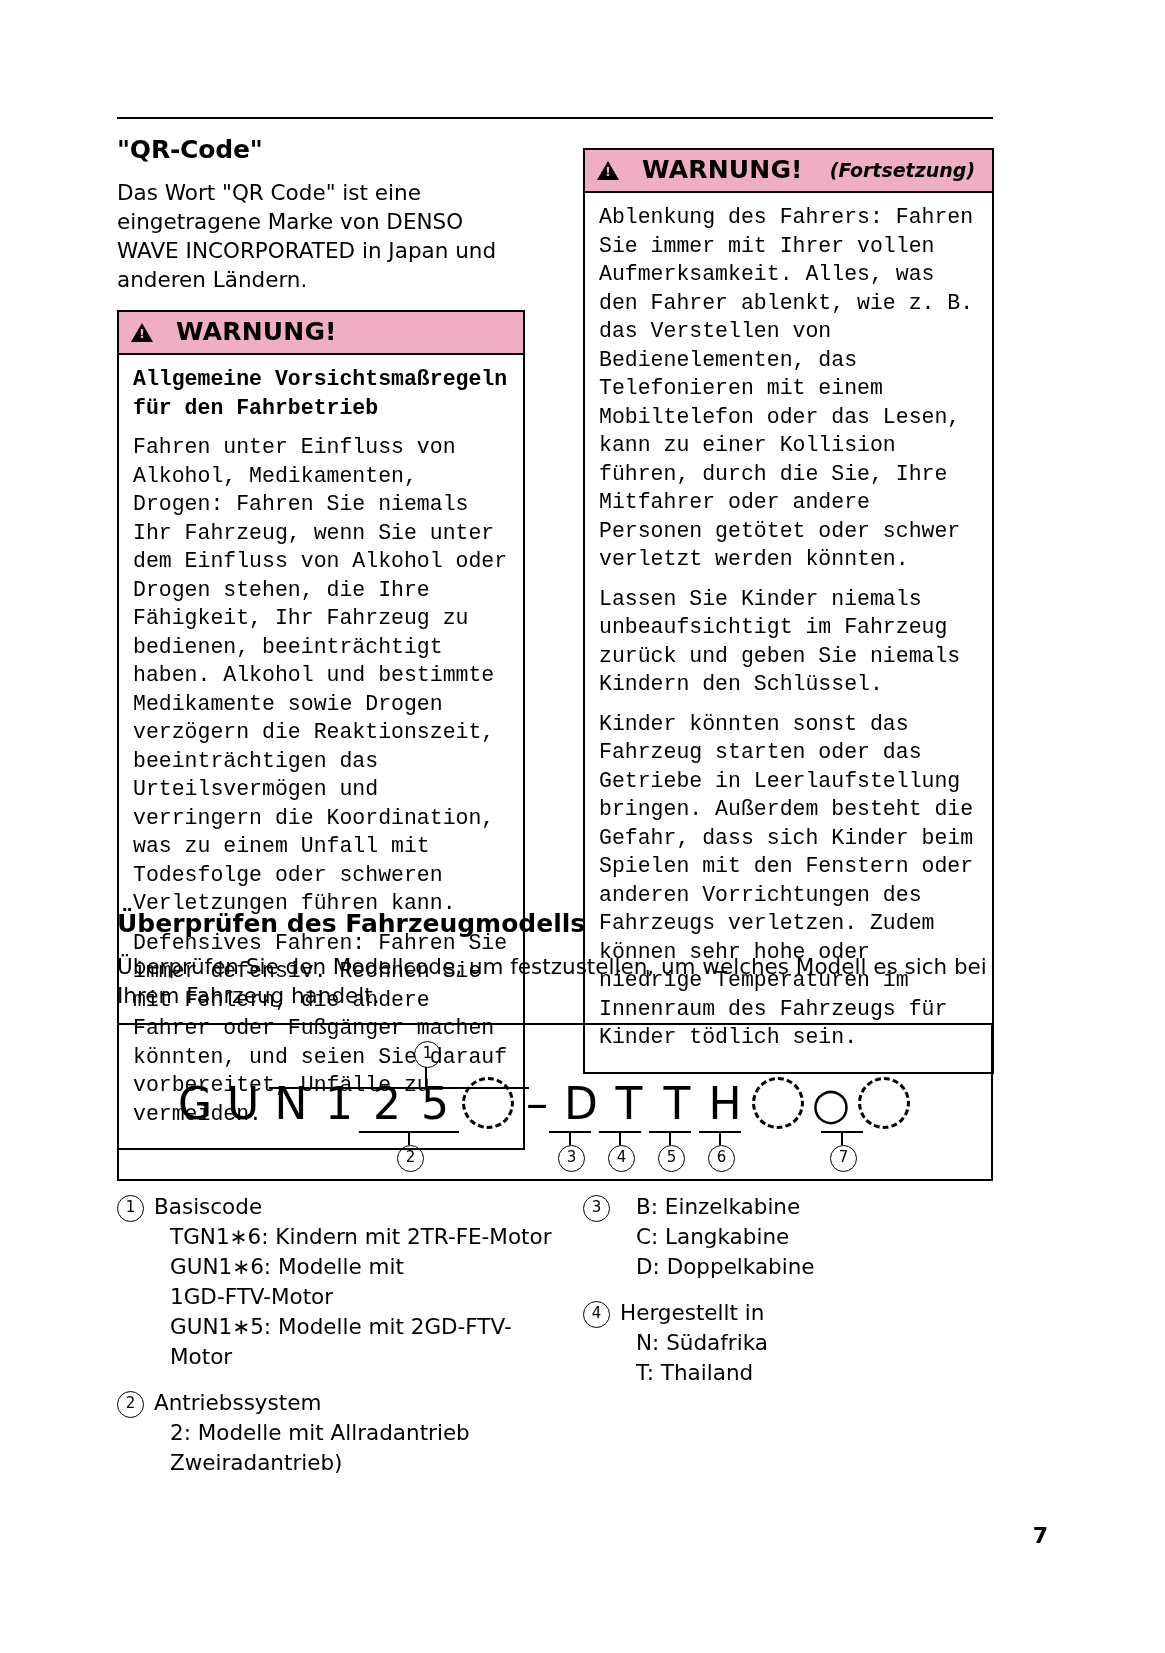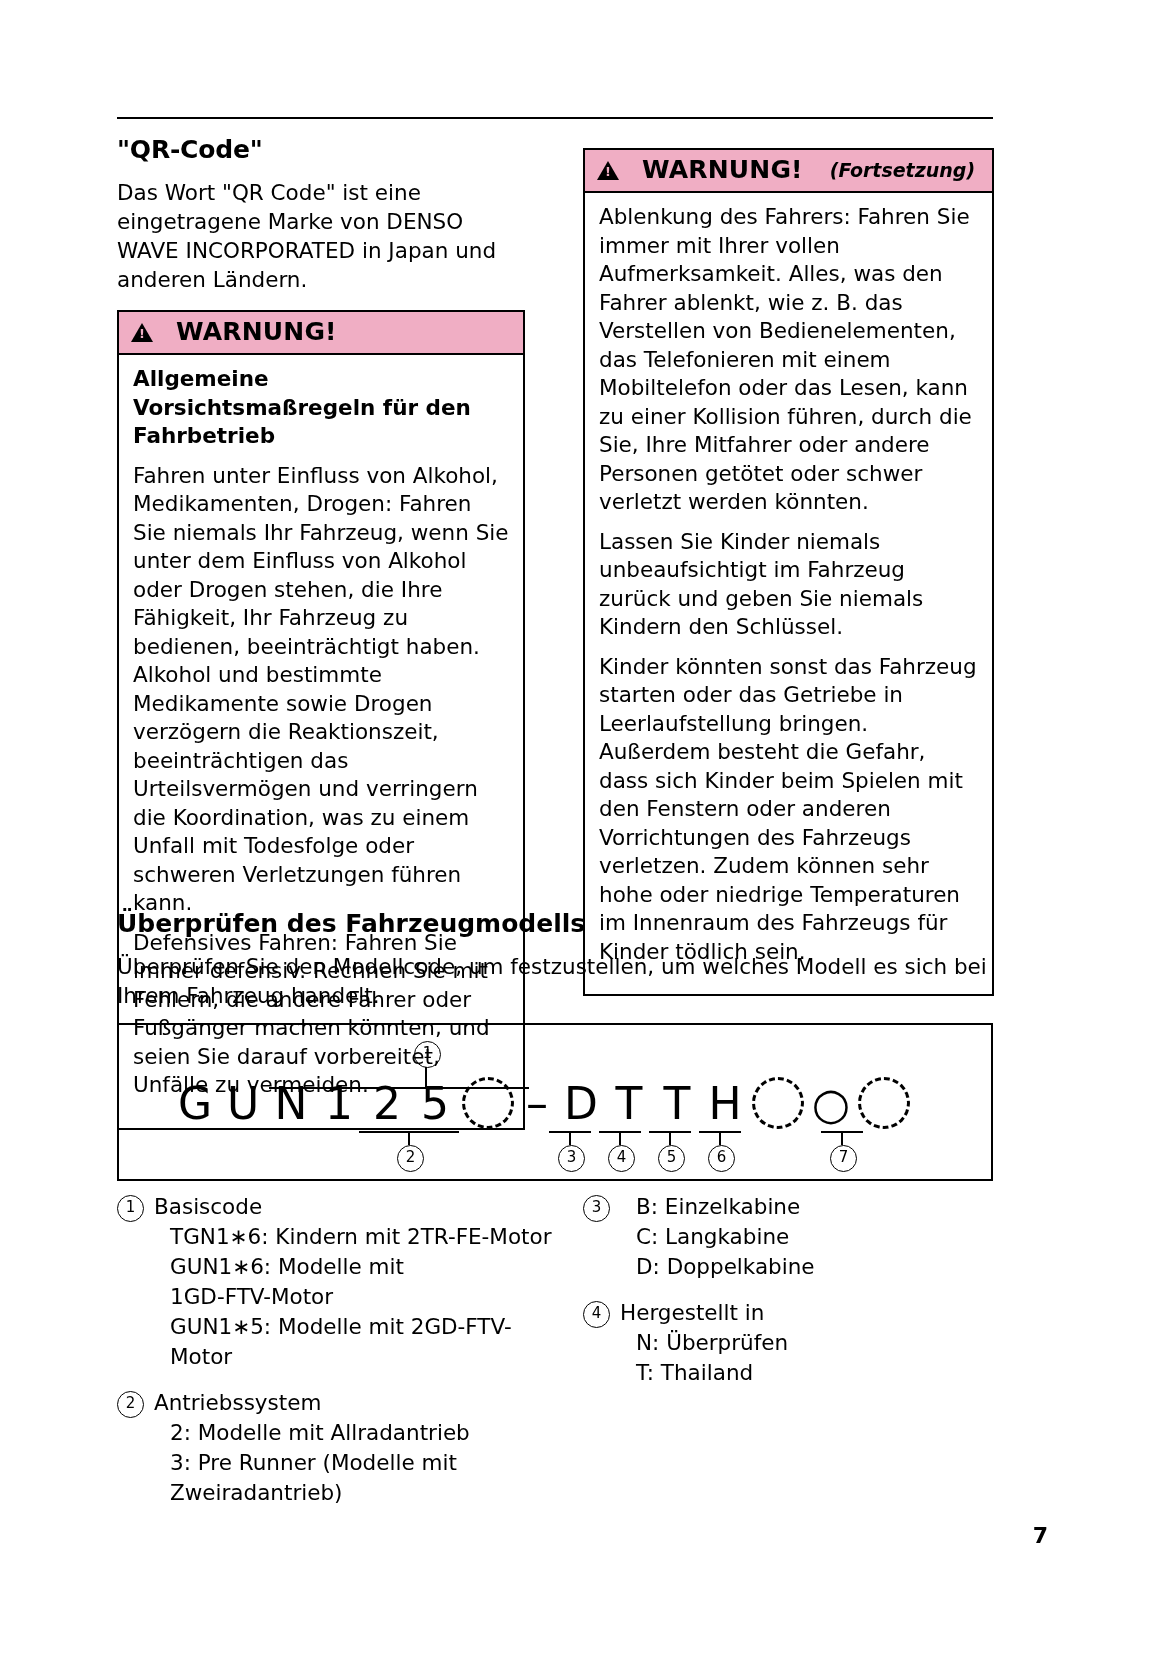--- a/index.html
+++ b/index.html
@@ -91,21 +91,22 @@
     font-weight: bold;
     letter-spacing: 0.2px;
   }
   .warn-cont {
     font-size: 19px;
     font-style: italic;
     font-weight: bold;
     margin-left: 4px;
   }
   .warn-body {
-    padding: 10px 14px 28px 14px;
+    padding: 10px 14px 20px 14px;
+    font-family: Liberation Mono, monospace;
   }
   .warn-body p {
     font-size: 21.5px;
     line-height: 28.5px;
     margin: 0 0 11px 0;
   }
   .warn-body p:last-child { margin-bottom: 0; }
   .warn-body p.sub {
     font-weight: bold;
   }
@@ -332,21 +333,20 @@
         <div>1GD-FTV-Motor</div>
         <div>GUN1∗5: Modelle mit 2GD-FTV-Motor</div>
       </div>
     </div>
 
     <div class="legend-item" style="margin-top:16px;">
       <span class="legend-num">2</span>
       <div class="legend-title">Antriebssystem</div>
       <div class="legend-lines" style="margin-left:53px;">
         <div>2: Modelle mit Allradantrieb</div>
-        <div>3: Pre Runner (Modelle mit</div>
         <div>Zweiradantrieb)</div>
       </div>
     </div>
 
   </div>
 
   <div class="legend-right">
 
     <div class="legend-item">
       <span class="legend-num">3</span>
@@ -354,21 +354,21 @@
         <div>B: Einzelkabine</div>
         <div>C: Langkabine</div>
         <div>D: Doppelkabine</div>
       </div>
     </div>
 
     <div class="legend-item" style="margin-top:16px;">
       <span class="legend-num">4</span>
       <div class="legend-title">Hergestellt in</div>
       <div class="legend-lines" style="margin-left:53px;">
-        <div>N: Überprüfen</div>
+        <div>N: Südafrika</div>
         <div>T: Thailand</div>
       </div>
     </div>
 
   </div>
 
   <div class="page-num">7</div>
 
 </div>
 

